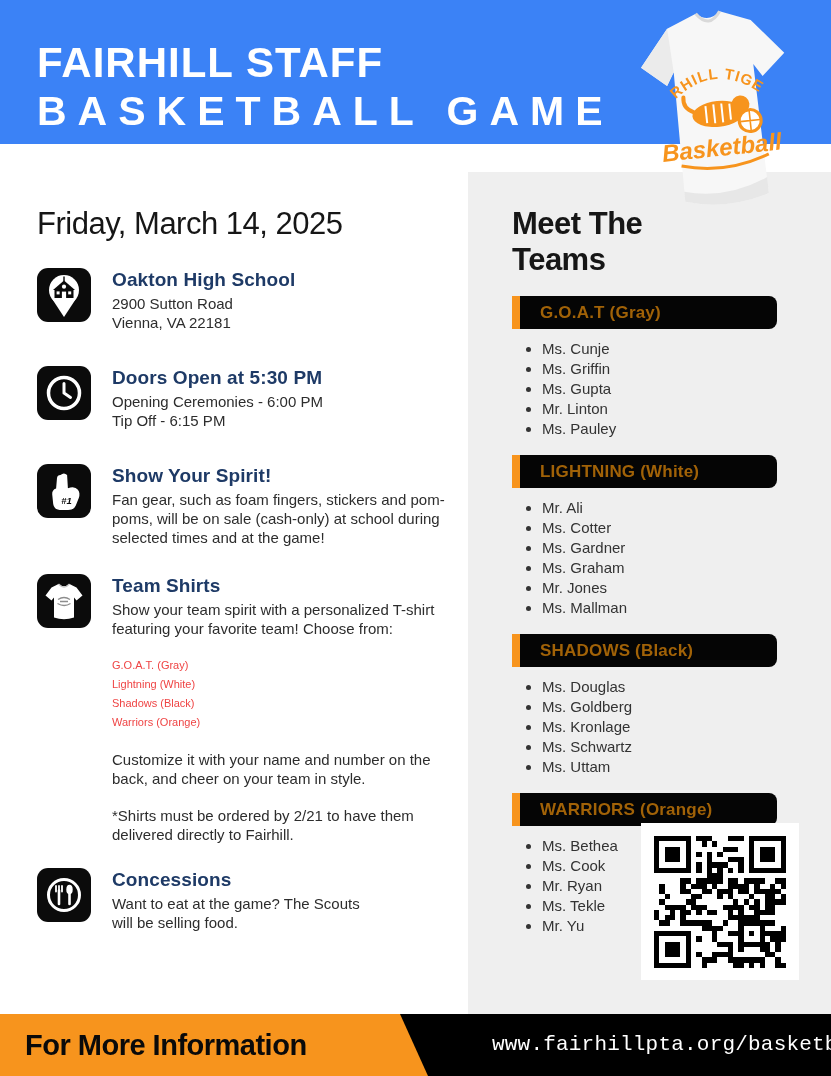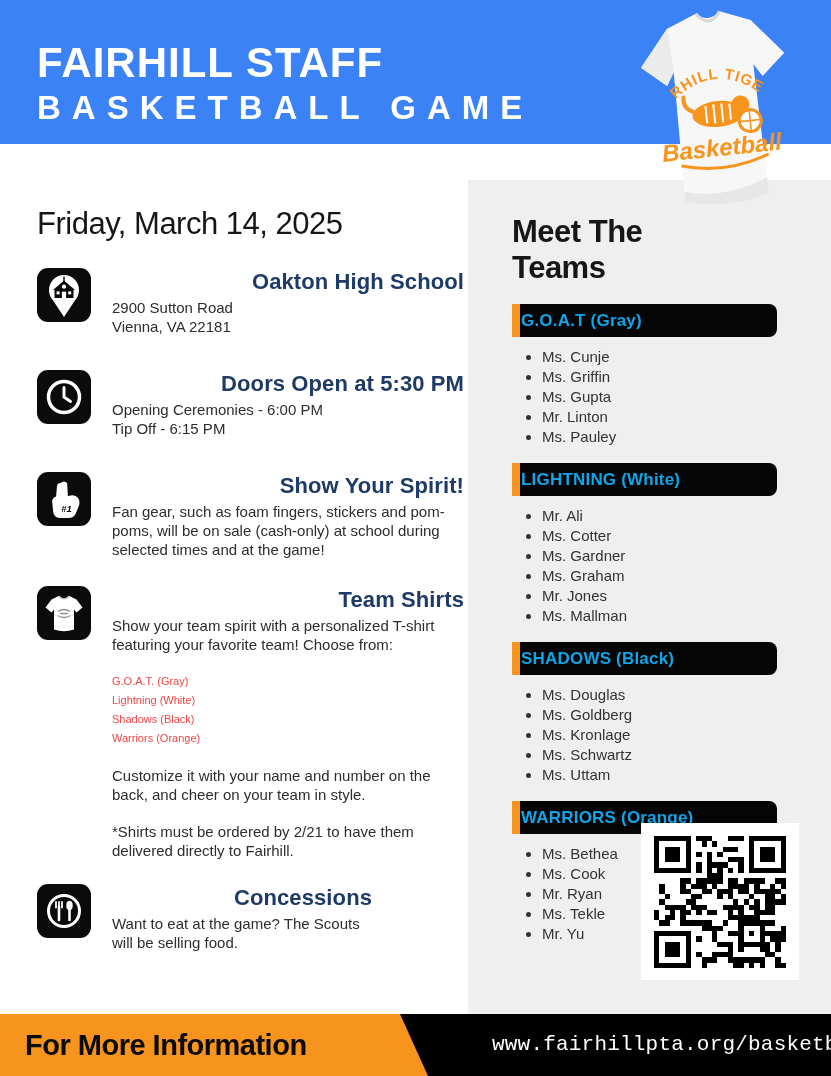--- a/index.html
+++ b/index.html
@@ -3,48 +3,48 @@
 <meta charset="utf-8">
 <style>
   html,body{margin:0;padding:0;background:#fff;}
   .page{position:relative;width:831px;height:1076px;overflow:hidden;
         font-family:"Liberation Sans",sans-serif;background:#fff;}
 
   
   .header{position:absolute;left:0;top:0;width:100%;height:144px;background:#3b82f6;}
   .title{position:absolute;left:37px;top:42px;color:#fff;}
   .title-l1{font-size:42px;font-weight:bold;letter-spacing:1px;line-height:1.0;}
-  .title-l2{font-size:33px;font-weight:bold;letter-spacing:11px;line-height:1.0;margin-top:7px;white-space:nowrap;}
+  .title-l2{font-size:41px;font-weight:bold;letter-spacing:11px;line-height:1.0;margin-top:7px;white-space:nowrap;}
   .tshirt-art{position:absolute;left:616px;top:2px;z-index:3;}
 
   
   .left-col{position:absolute;left:0;top:172px;width:468px;height:842px;background:#fff;
             box-sizing:border-box;padding:34px 0 0 37px;}
-  .right-col{position:absolute;left:468px;top:180px;width:363px;height:842px;background:#efefef;
+  .right-col{position:absolute;left:468px;top:172px;width:363px;height:842px;background:#efefef;
              box-sizing:border-box;padding:34px 55px 0 44px;}
 
   .date-heading{font-size:31px;font-weight:normal;color:#161616;letter-spacing:-0.5px;margin:0 0 26px 0;}
 
   .info-row{display:flex;gap:21px;margin-bottom:34px;}
   .icon-box{flex:0 0 54px;width:54px;height:54px;background:#0b0b0b;border-radius:11px;
             display:flex;align-items:center;justify-content:center;}
   .info-text{width:352px;padding-top:1px;}
-  .info-title{font-size:22px;font-weight:bold;color:#1e3a66;margin:0 0 3px 0;letter-spacing:0.1px;text-align:right;}
+  .info-title{font-size:19px;font-weight:bold;color:#1e3a66;margin:0 0 3px 0;letter-spacing:0.1px;}
   .info-line{font-size:15px;color:#2d2d2d;line-height:19px;margin:0;}
   .info-em{font-size:15px;font-weight:bold;font-style:italic;color:#111;line-height:19px;margin:0;width:330px;}
   .gap{height:18px;}
   .opt-line{font-size:11px;color:#ef4444;line-height:19px;}
 
   
   .teams-heading{font-size:31px;font-weight:bold;color:#161616;line-height:36px;margin:0 0 18px 0;width:180px;letter-spacing:-0.5px;}
   .team{margin-bottom:0;}
   .team-bar{display:flex;height:33px;margin-bottom:10px;width:265px;}
   .bar-accent{flex:0 0 8px;background:#F7941D;}
-  .bar-label{flex:1;background:#050505;border-radius:0 8px 8px 0;color:#0ea5e9;font-size:17px;font-weight:bold;
-             display:flex;align-items:center;padding-left:1px;letter-spacing:0.2px;}
+  .bar-label{flex:1;background:#050505;border-radius:0 8px 8px 0;color:#a16207;font-size:17px;font-weight:bold;
+             display:flex;align-items:center;padding-left:20px;letter-spacing:0.2px;}
   .members{margin:0 0 17px 0;padding:0 0 0 30px;list-style:disc;}
   .members li{font-size:15px;color:#333;line-height:19px;margin:0 0 1px 0;}
 
   
   .qr-box{position:absolute;left:641px;top:823px;width:158px;height:157px;background:#fff;
           display:flex;align-items:center;justify-content:center;z-index:4;}
   .qr-box svg{width:132px;height:132px;shape-rendering:crispEdges;}
 
   
   .footer{position:absolute;left:0;bottom:0;width:100%;height:62px;background:#000;}

